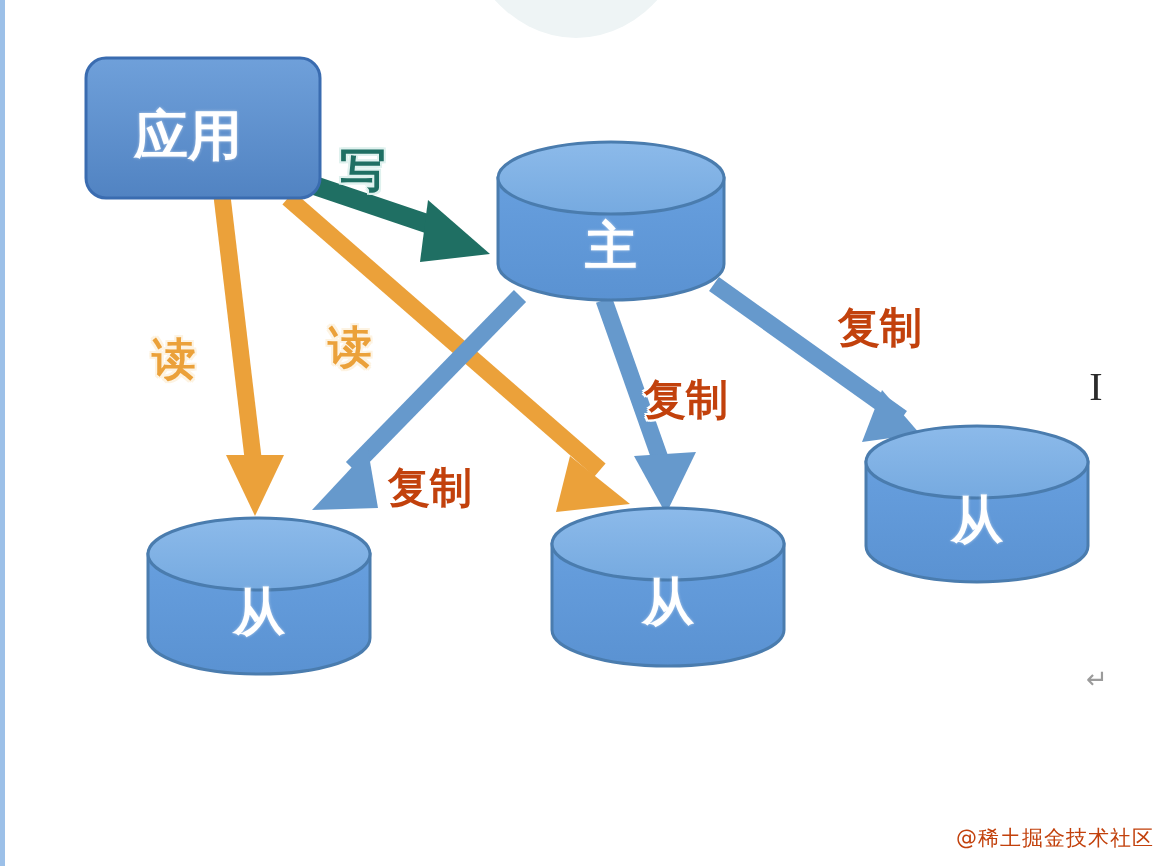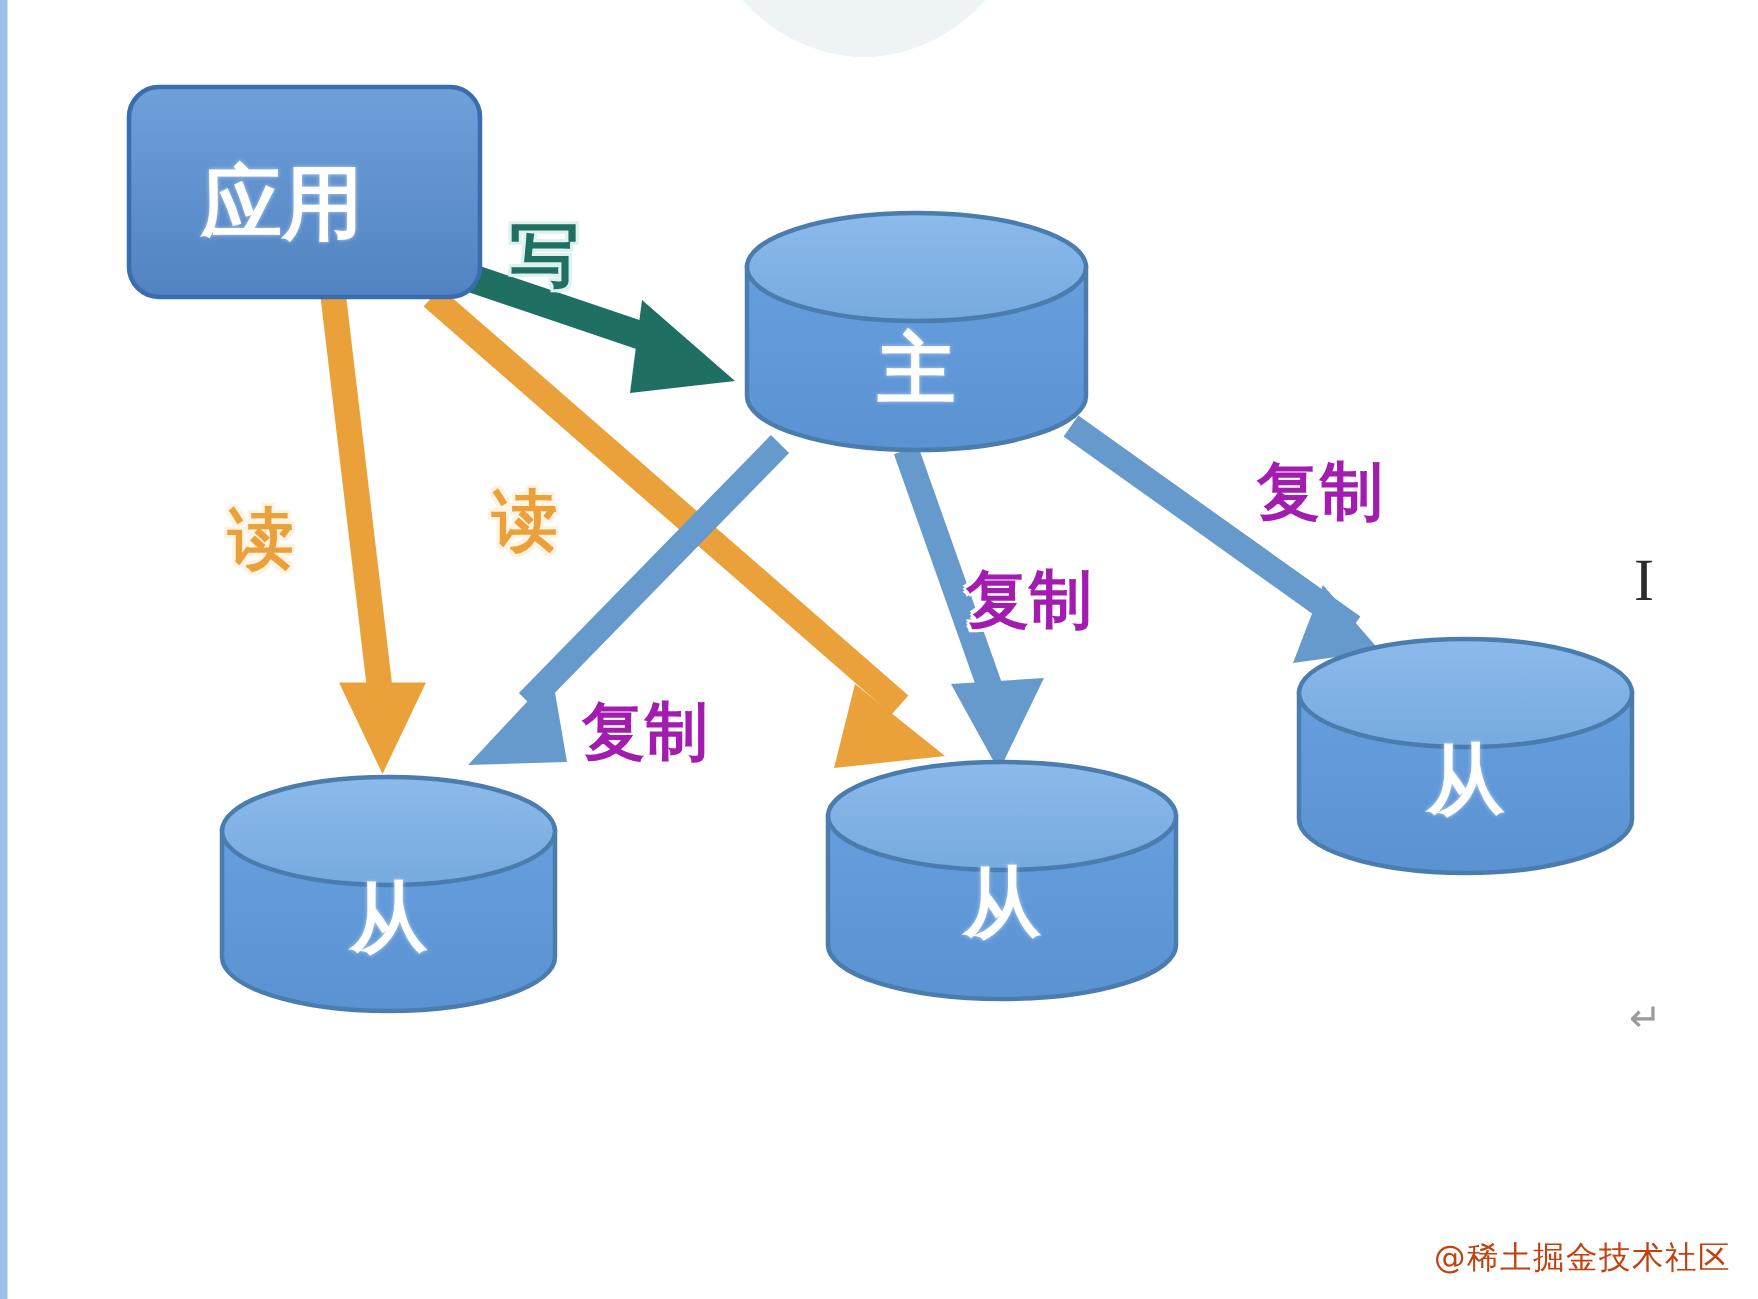--- a/index.html
+++ b/index.html
@@ -54,21 +54,21 @@
   }
   .edge-label {
     position: absolute;
     font-weight: 700;
     text-align: center;
     white-space: nowrap;
     pointer-events: none;
     font-family: "DejaVu Sans", sans-serif;
   }
   .edge-label.copy {
-    color: #a21caf;
+    color: #c2410c;
     text-shadow:
       -2px -2px 0 #ffffff,  2px -2px 0 #ffffff,
       -2px  2px 0 #ffffff,  2px  2px 0 #ffffff,
        0px -2px 0 #ffffff,  0px  2px 0 #ffffff,
       -2px  0px 0 #ffffff,  2px  0px 0 #ffffff;
     text-align: center;
   }
   .edge-label.read {
     color: #eba13a;
     text-shadow:

